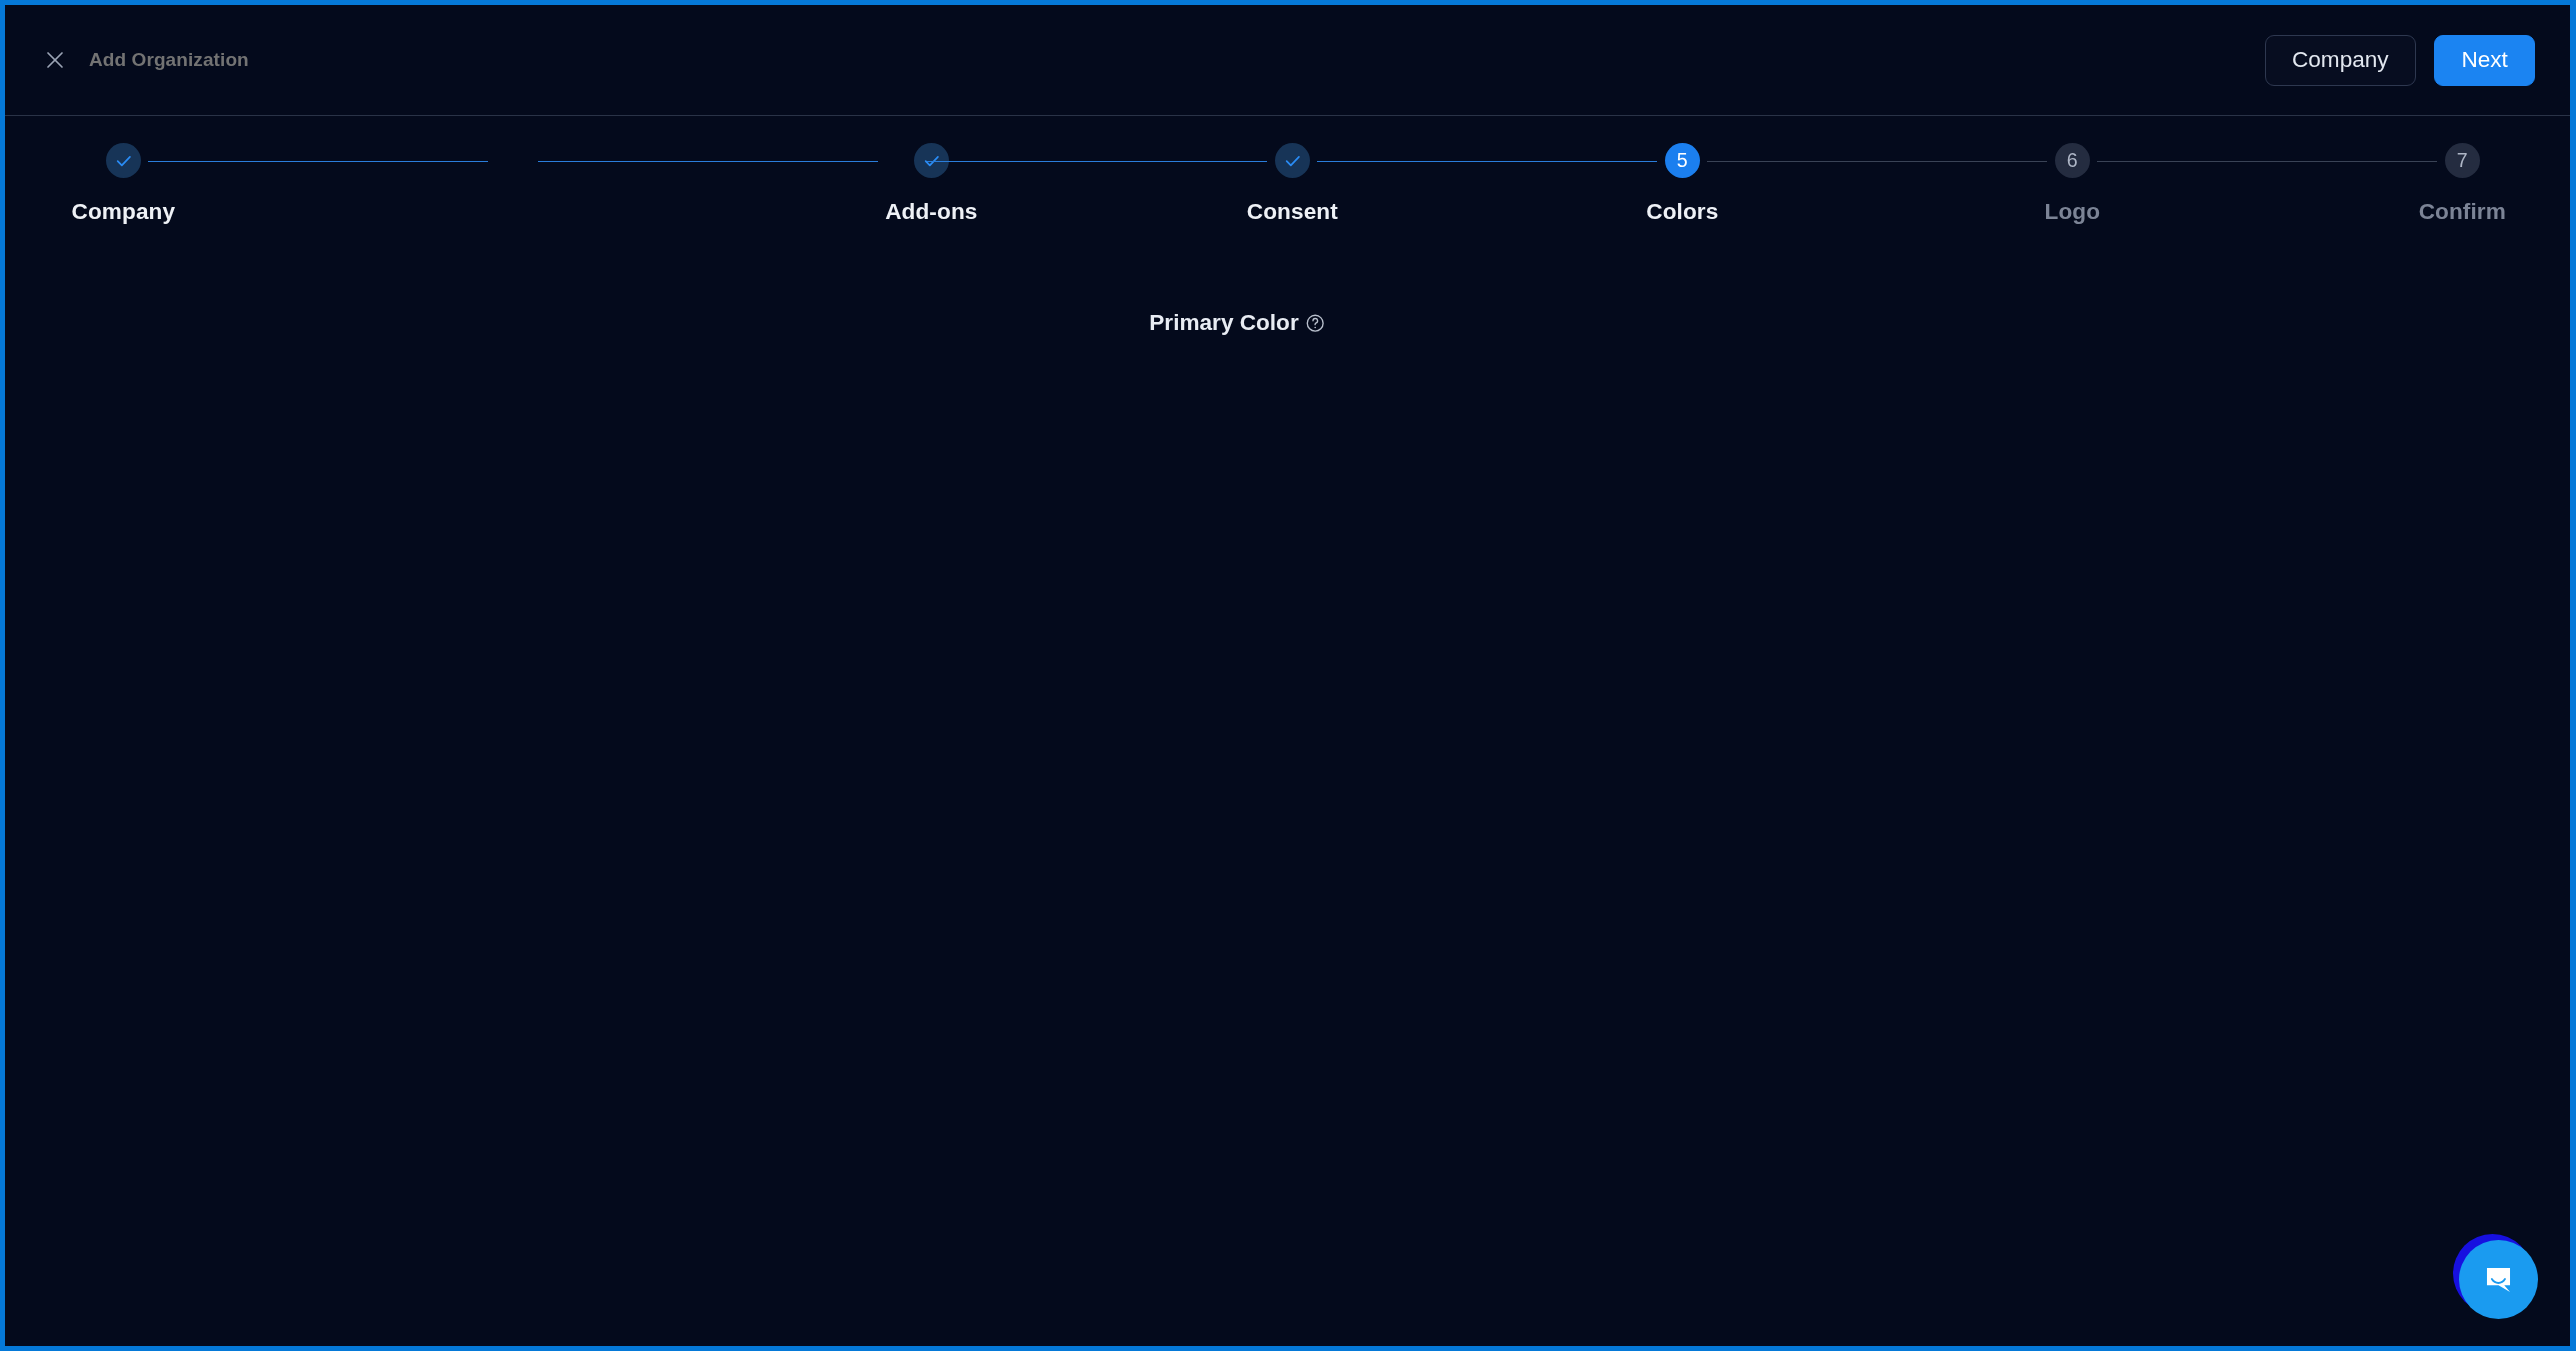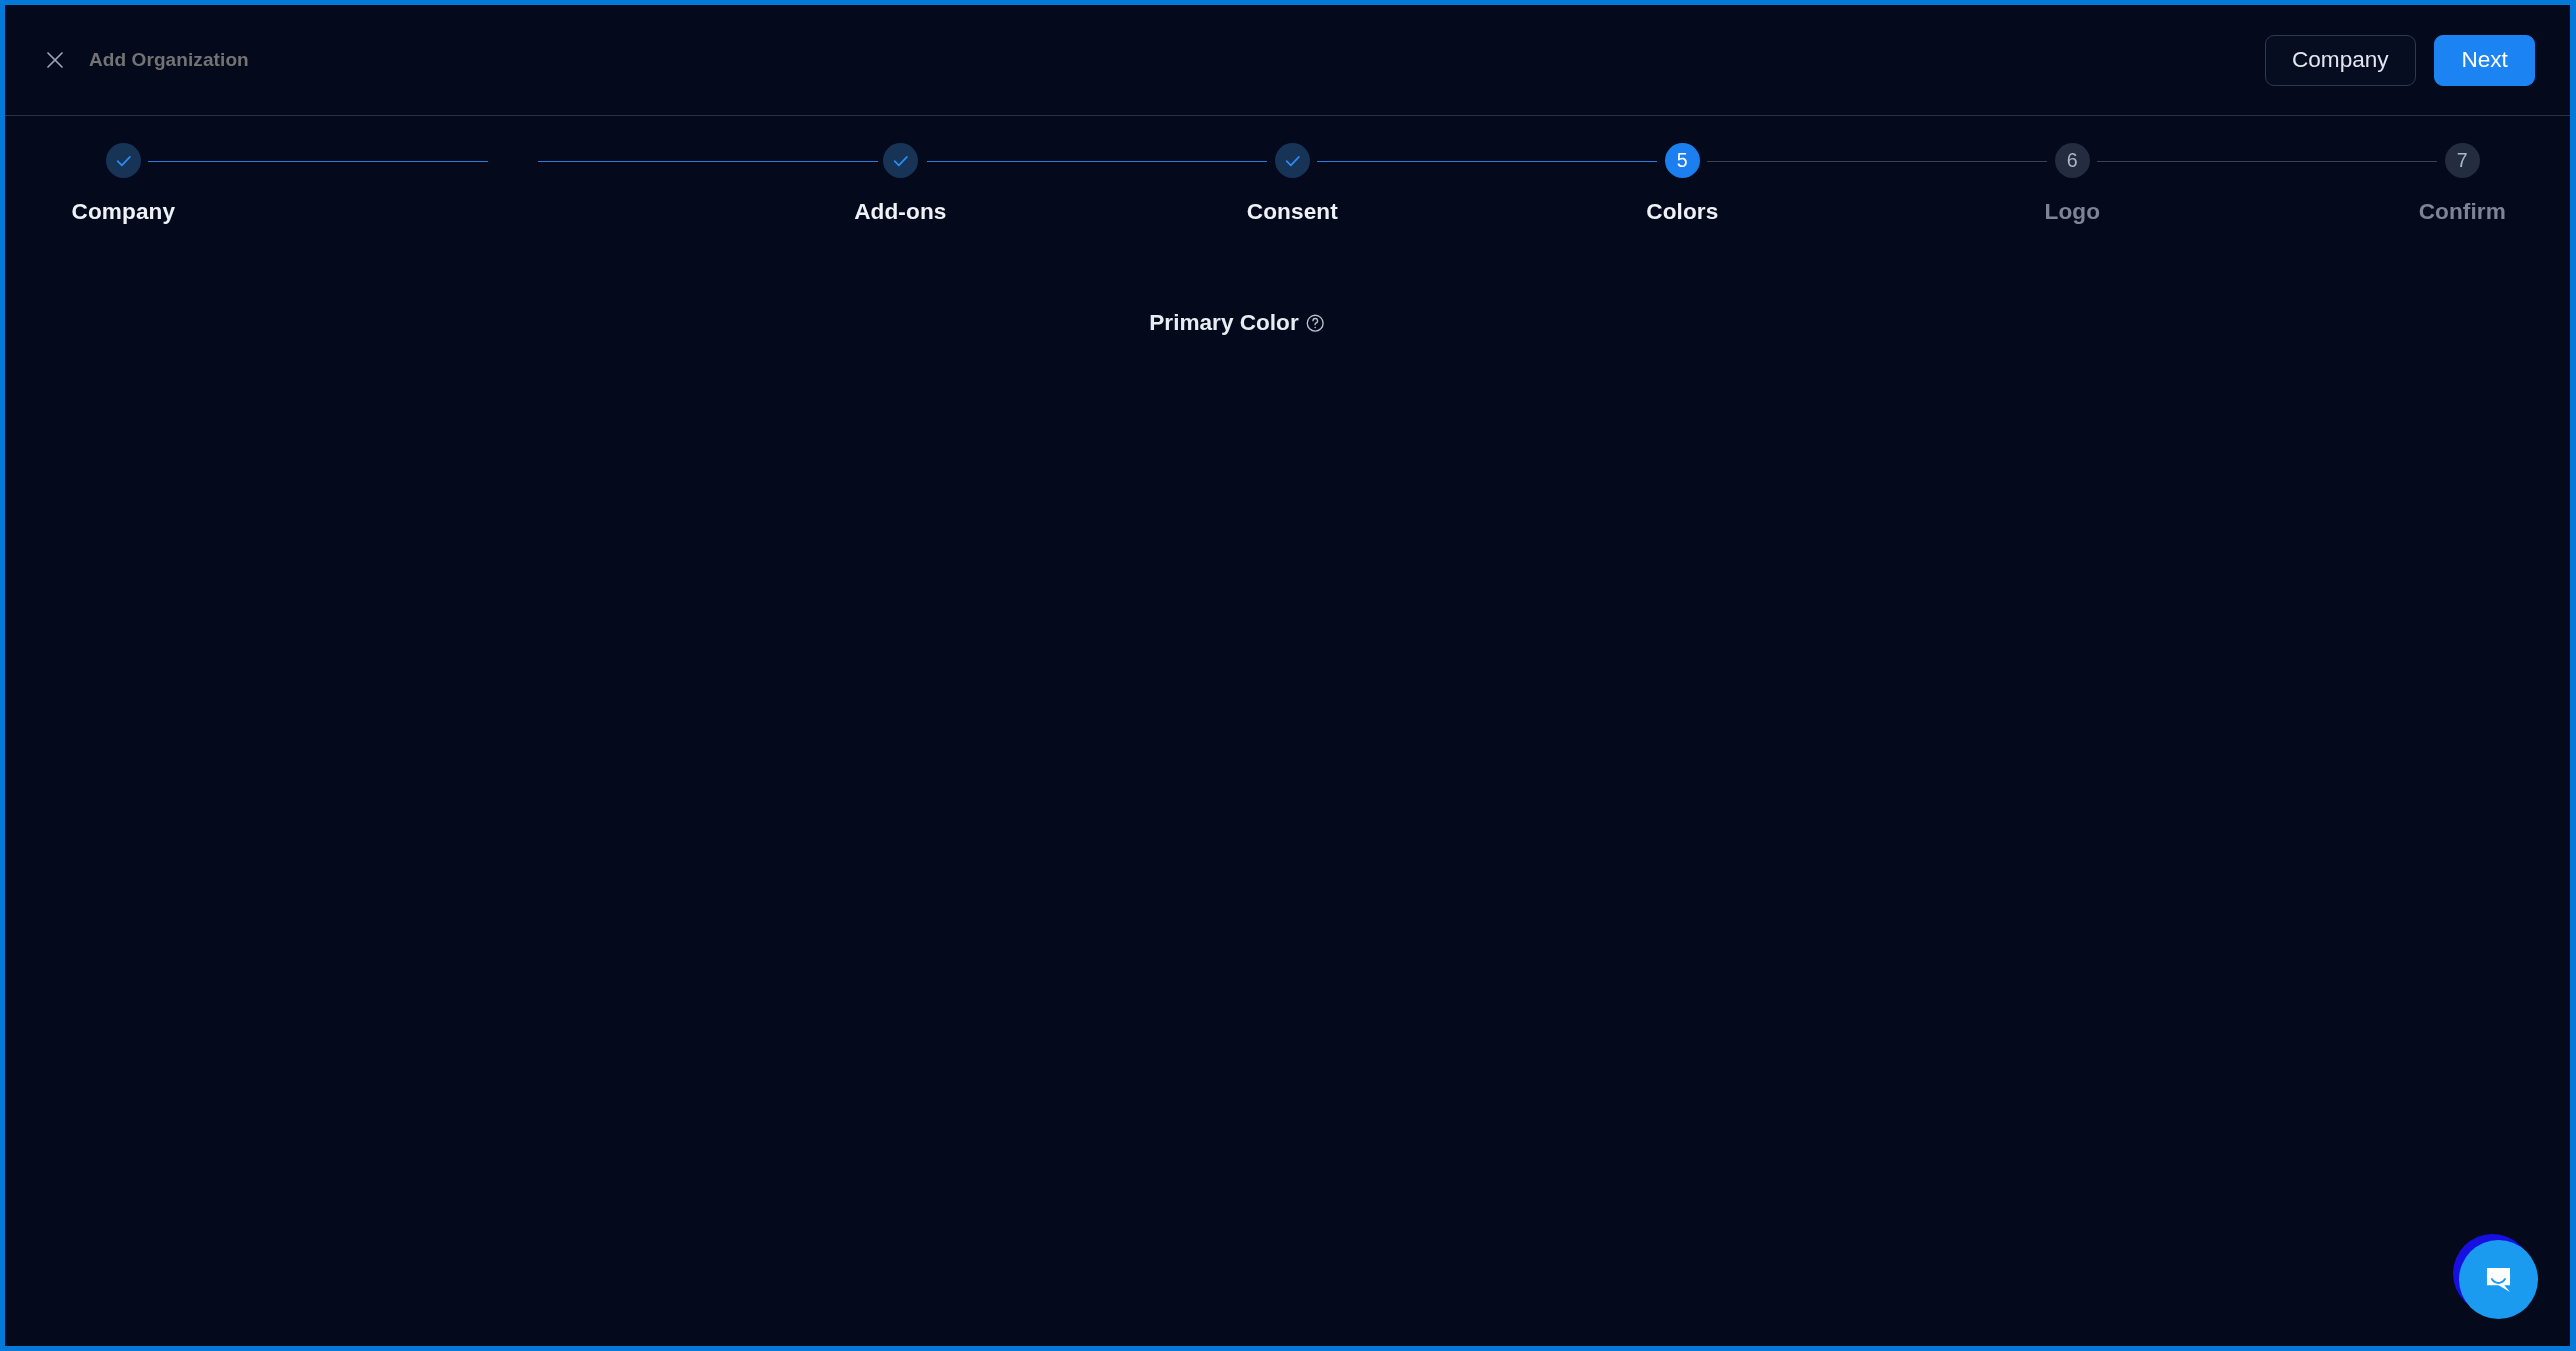--- a/index.html
+++ b/index.html
@@ -275,21 +275,21 @@
         <div class="step" style="left: 118px;">
           <div class="step-circle done">
             <svg width="19.6" height="19.6" viewBox="0 0 24 24" fill="none" stroke="currentColor" stroke-width="2.1" stroke-linecap="round" stroke-linejoin="round">
               <polyline points="4.5,12.4 9.6,17.6 19.5,7.2"></polyline>
             </svg>
           </div>
           <div class="step-label done">Company</div>
         </div>
         <div class="connector filled" style="left: 533px; width: 340px;"></div>
         <div class="connector filled" style="left: 922px; width: 340px;"></div>
-        <div class="step" style="left: 895px;">
+        <div class="step" style="left: 926px;">
           <div class="step-circle done">
             <svg width="19.6" height="19.6" viewBox="0 0 24 24" fill="none" stroke="currentColor" stroke-width="2.1" stroke-linecap="round" stroke-linejoin="round">
               <polyline points="4.5,12.4 9.6,17.6 19.5,7.2"></polyline>
             </svg>
           </div>
           <div class="step-label done">Add-ons</div>
         </div>
         <div class="connector filled" style="left: 1312px; width: 340px;"></div>
         <div class="step" style="left: 1287px;">
           <div class="step-circle done">

